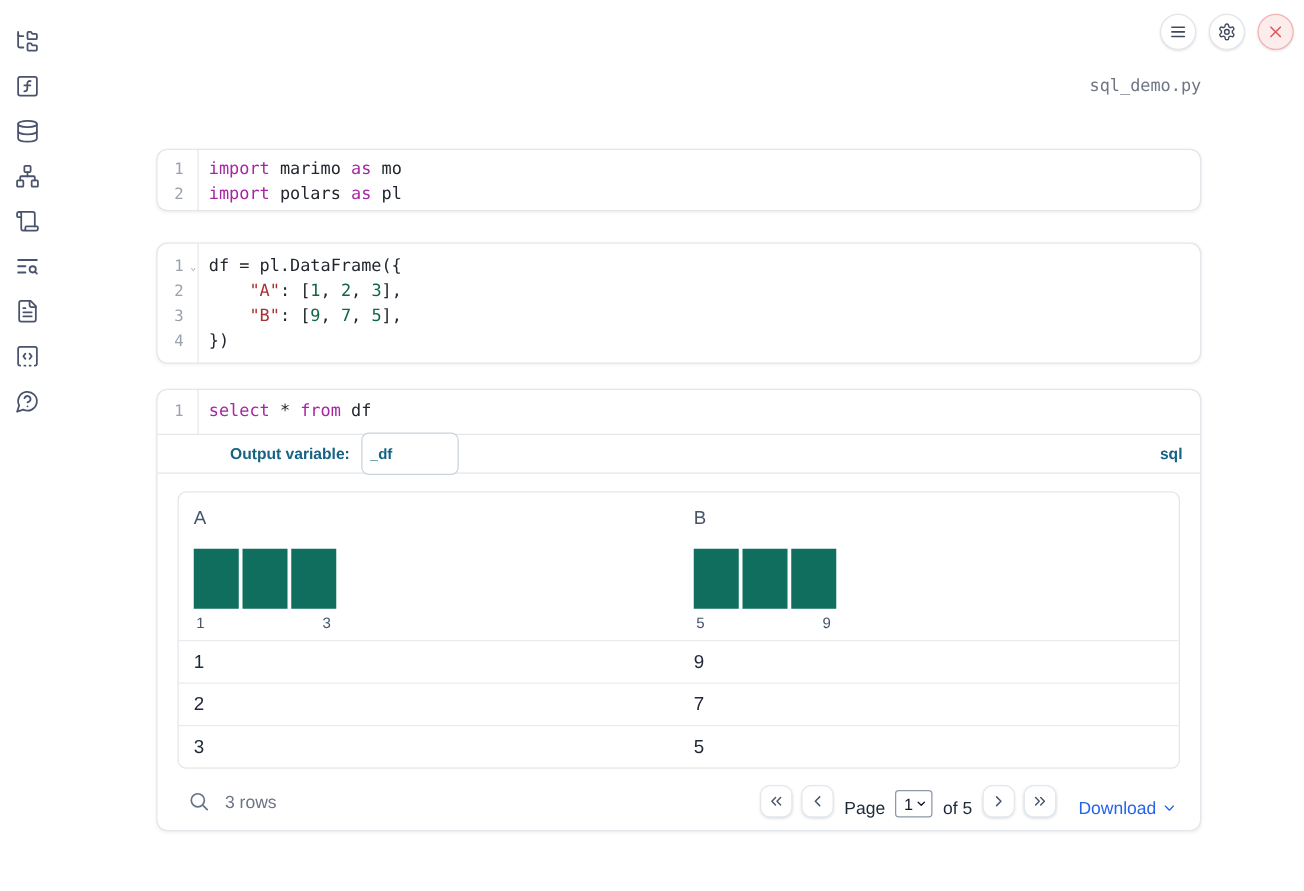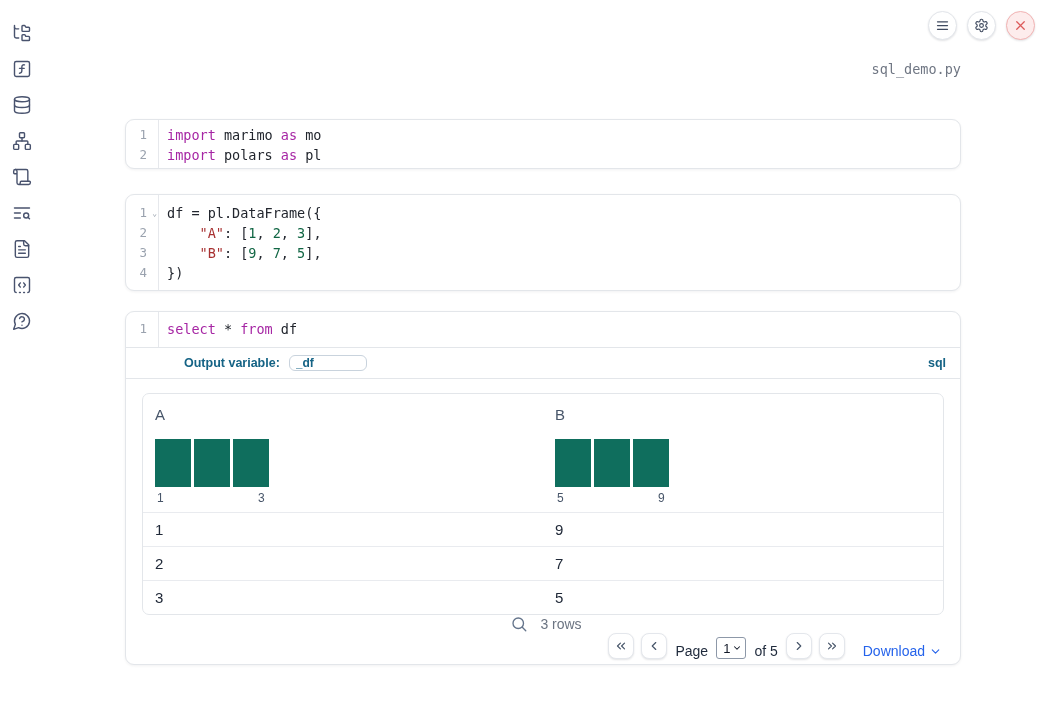--- a/index.html
+++ b/index.html
@@ -66,21 +66,21 @@
   .tok-s  { color:#a83232; }
   .tok-n  { color:#116644; }
 
   
   .ov-bar {
     height:32px; flex:none; border-top:1px solid #e3e6ea; border-bottom:1px solid #e3e6ea;
     display:flex; align-items:center; padding:0 14px; gap:9px;
   }
   .ov-label { font-size:12.5px; font-weight:bold; color:#156385;margin-left:44px; }
   .ov-input {
-    width:78px; height:16px; border:1px solid #c9d3dd; border-radius:6px;
+    width:78px; height:34px; border:1px solid #c9d3dd; border-radius:6px;
     font-family:"Liberation Sans", sans-serif; font-size:12px; font-weight:bold;
     color:#156385; padding:0 6px; outline:none;
   }
   .lang-badge { margin-left:auto; font-size:12.5px; font-weight:bold; color:#156385; }
 
   .output { flex:1; padding:14px 16px 0; }
   .table-box { border:1px solid #e3e6ea; border-radius:7px; overflow:hidden; }
   .thead { display:flex; height:118px; }
   .th { flex:1; padding:12px 12px 0; }
   .col-name { font-size:15px; color:#475569; line-height:18px; }
@@ -88,21 +88,21 @@
   .bars { display:flex; gap:3px; height:48px; align-items:flex-end; }
   .bar { width:36px; background:#0f6e5d; }
   .hist-labels { position:relative; height:15px; margin-top:4px;
     font-size:12px; color:#475569; }
   .hl-first { position:absolute; left:2px; }
   .hl-last  { position:absolute; left:103px; }
   .tr { display:flex; height:34px; border-top:1px solid #e9ebef; align-items:center;
     font-size:15px; color:#202938; }
   .td { flex:1; padding:0 12px; }
 
-  .tfooter { height:52px; display:flex; align-items:center; padding:0 2px 0 8px;flex-direction:column; }
+  .tfooter { height:52px; display:flex; align-items:center; padding:0 2px 0 8px; }
   .tf-left { display:flex; align-items:center; gap:12px; color:#64748b; }
   .tf-left svg { width:18px; height:18px; }
   .row-count { font-size:14px; color:#6b7482; }
   .tf-right { margin-left:auto; display:flex; align-items:flex-end; gap:7px; }
   .pg-btn {
     width:26px; height:26px; border:1px solid #e4e7ec; border-radius:8px; background:#fff;
     box-shadow:0 1px 2px rgba(16,24,40,.12); display:flex; align-items:center;
     justify-content:center; color:#475569; cursor:pointer;
   }
   .pg-btn svg { width:14px; height:14px; }

